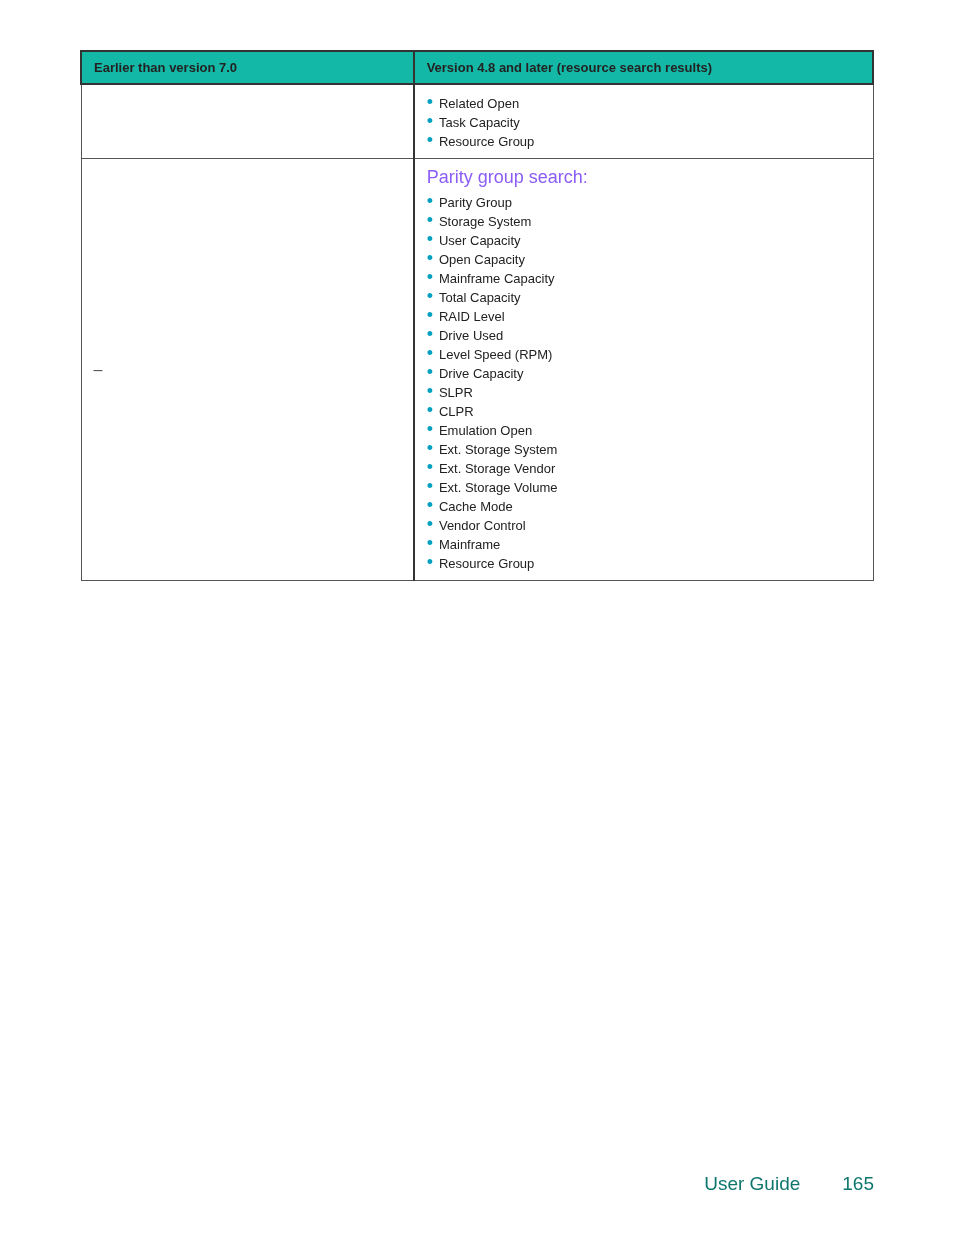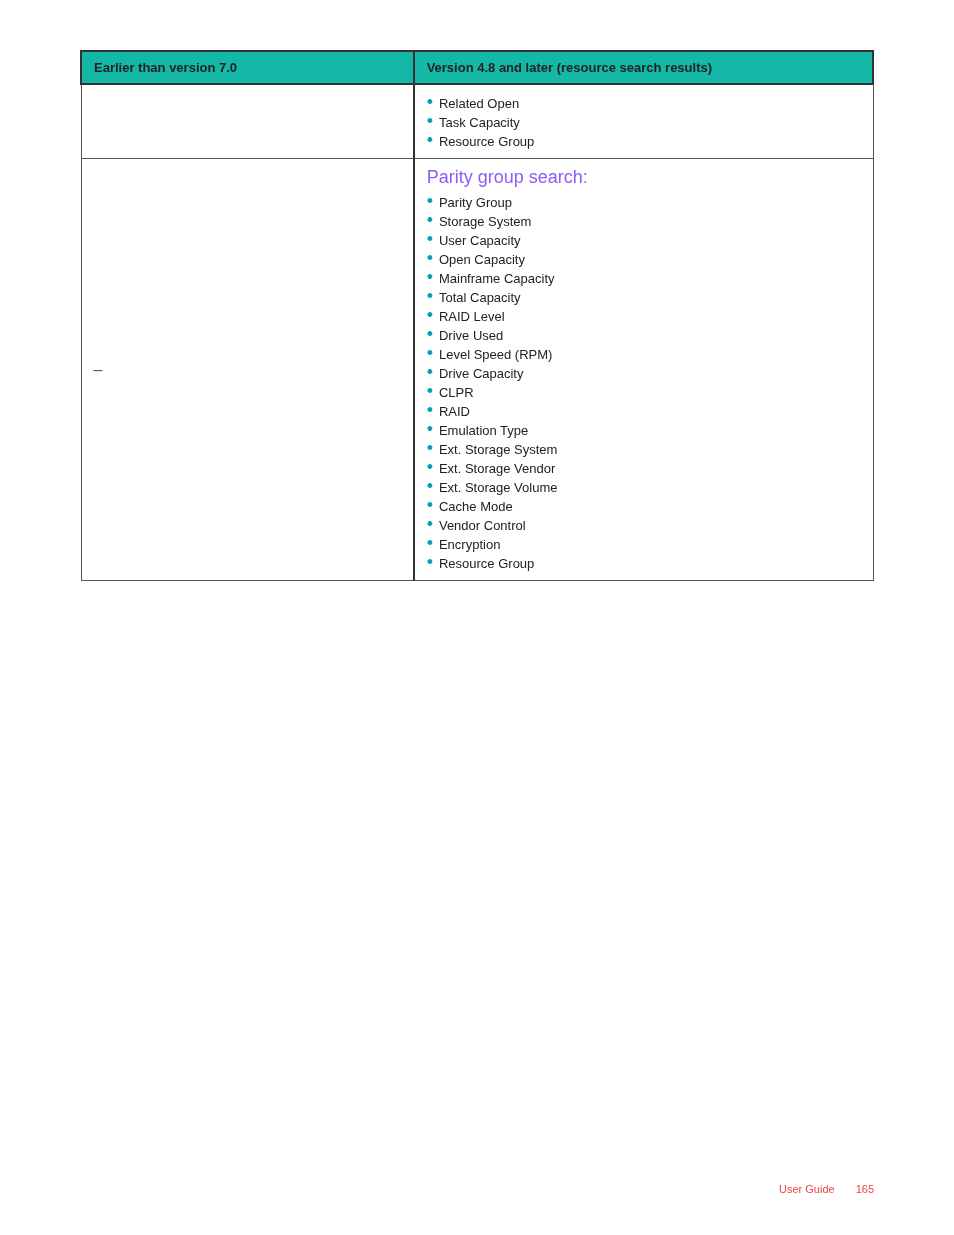--- a/index.html
+++ b/index.html
@@ -73,24 +73,24 @@
     }
     .dash-cell {
       font-size: 16px;
       color: #555;
       vertical-align: middle;
     }
     .footer {
       position: absolute;
       bottom: 40px;
       right: 80px;
-      font-size: 11px;
-      color: #ef4444;
+      font-size: 19px;
+      color: #0f766e;
       display: flex;
-      gap: 21px;
+      gap: 42px;
     }
   </style>
 </head>
 <body>
 
 <div class="page-container">
   <table>
     <thead>
       <tr>
         <th>Earlier than version 7.0</th>
@@ -161,29 +161,29 @@
               <li>
                 <span class="bullet-dot">•</span>
                 <span>Level Speed (RPM)</span>
               </li>
               <li>
                 <span class="bullet-dot">•</span>
                 <span>Drive Capacity</span>
               </li>
               <li>
                 <span class="bullet-dot">•</span>
+                <span>SLPR</span>
+              </li>
+              <li>
+                <span class="bullet-dot">•</span>
                 <span>CLPR</span>
               </li>
               <li>
                 <span class="bullet-dot">•</span>
-                <span>RAID</span>
-              </li>
-              <li>
-                <span class="bullet-dot">•</span>
-                <span>Emulation Type</span>
+                <span>Emulation Open</span>
               </li>
               <li>
                 <span class="bullet-dot">•</span>
                 <span>Ext. Storage System</span>
               </li>
               <li>
                 <span class="bullet-dot">•</span>
                 <span>Ext. Storage Vendor</span>
               </li>
               <li>
@@ -193,21 +193,21 @@
               <li>
                 <span class="bullet-dot">•</span>
                 <span>Cache Mode</span>
               </li>
               <li>
                 <span class="bullet-dot">•</span>
                 <span>Vendor Control</span>
               </li>
               <li>
                 <span class="bullet-dot">•</span>
-                <span>Encryption</span>
+                <span>Mainframe</span>
               </li>
               <li>
                 <span class="bullet-dot">•</span>
                 <span>Resource Group</span>
               </li>
             </ul>
         </td>
       </tr>
     </tbody>
   </table>

